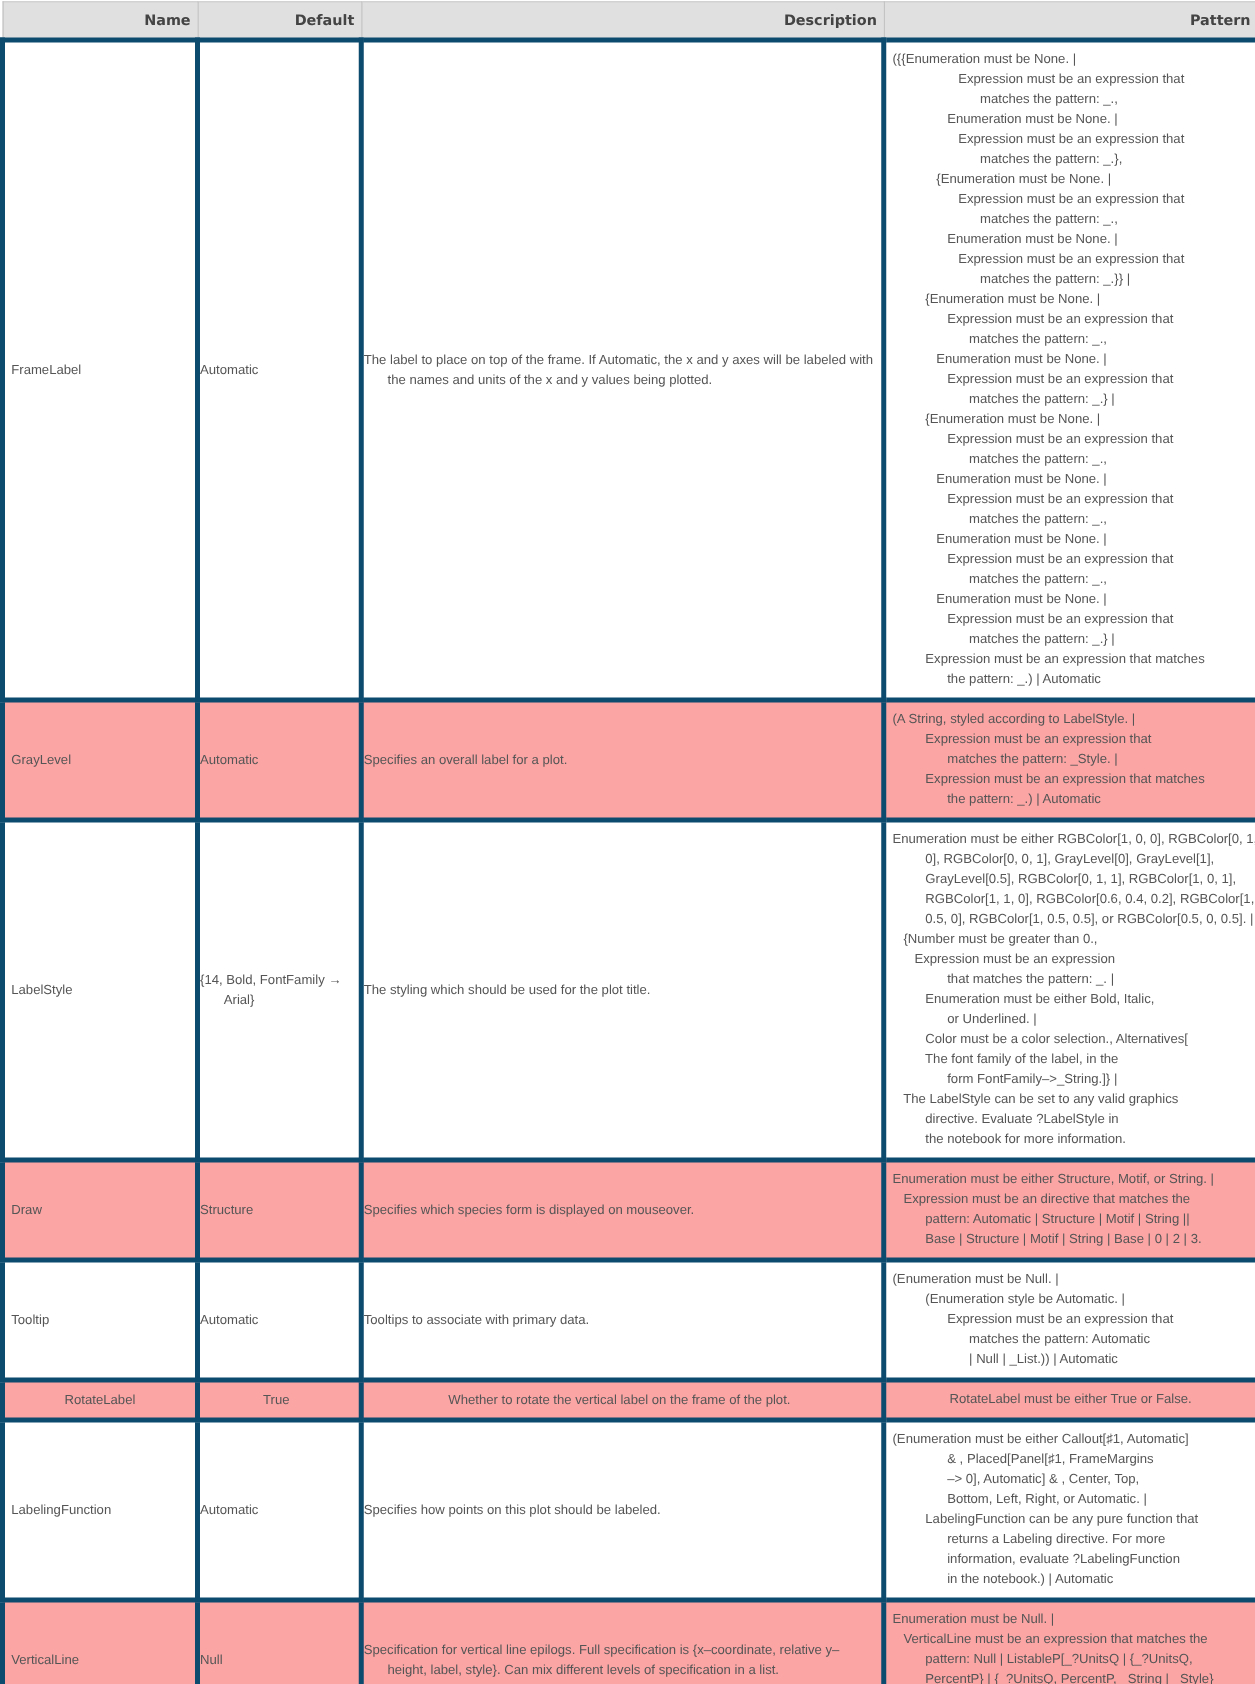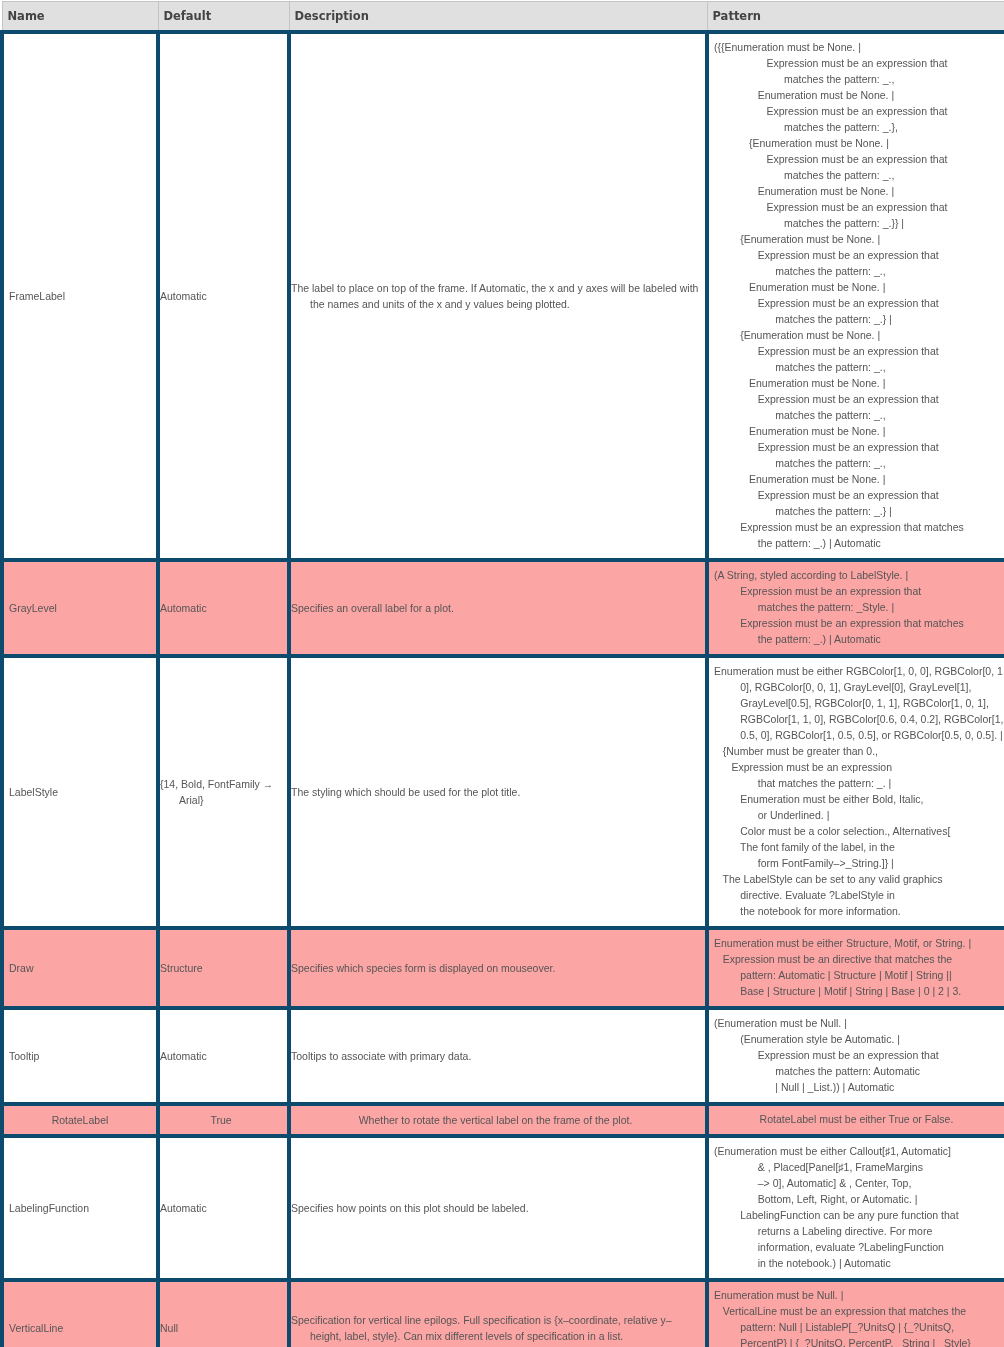--- a/index.html
+++ b/index.html
@@ -8,21 +8,21 @@
     position: absolute; left: 0; top: 1px;
     width: 1004px; border-collapse: collapse; table-layout: fixed;
     border: 1px solid #8a8a8a;
   }
   table.opts col.c-name { width: 156px; }
   table.opts col.c-def { width: 131px; }
   table.opts col.c-desc { width: 418px; }
   table.opts col.c-pat { width: 299px; }
   th {
     background: #e0e0e0; color: #444; font-family: "DejaVu Sans", sans-serif;
-    font-weight: bold; font-size: 11.5px; text-align: left;
+    font-weight: bold; font-size: 11.5px; text-align: right;
     padding: 0 5px; height: 28px; border: 1px solid #c4c4c4; border-bottom: 2px solid #b8b8b8;
     vertical-align: middle;
   }
   td {
     border: 4px solid #0c4a6e; vertical-align: middle;
     font-size: 10.5px; color: #555; padding: 0 5px; line-height: 16px;
   }
   tr.shade td { background: #fca5a5; }
   td.pat { padding: 5px 5px 7px 5px; vertical-align: top; }
   .hang { padding-left: 19px; text-indent: -19px; }

